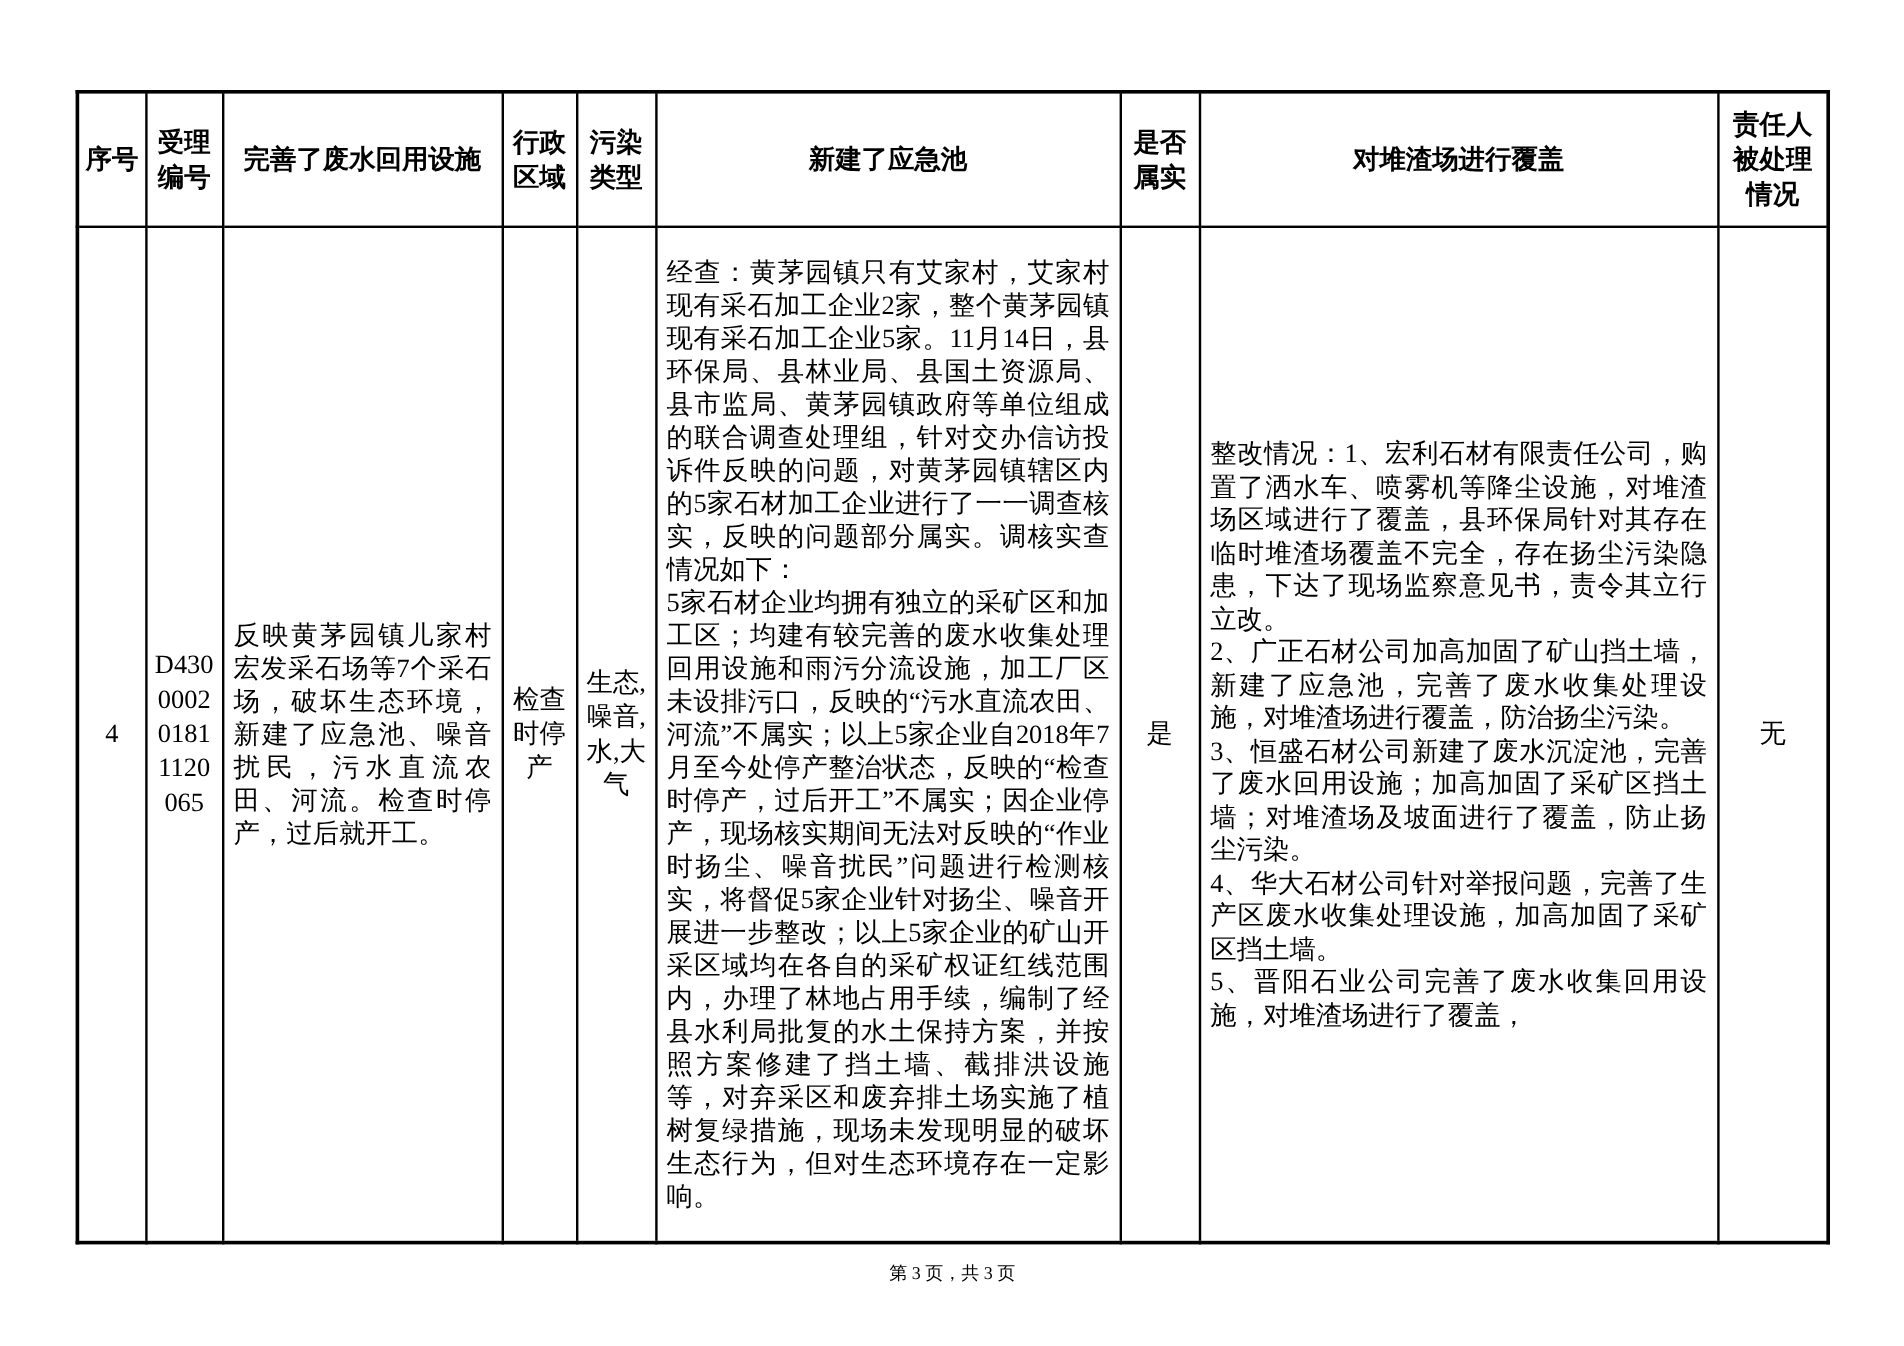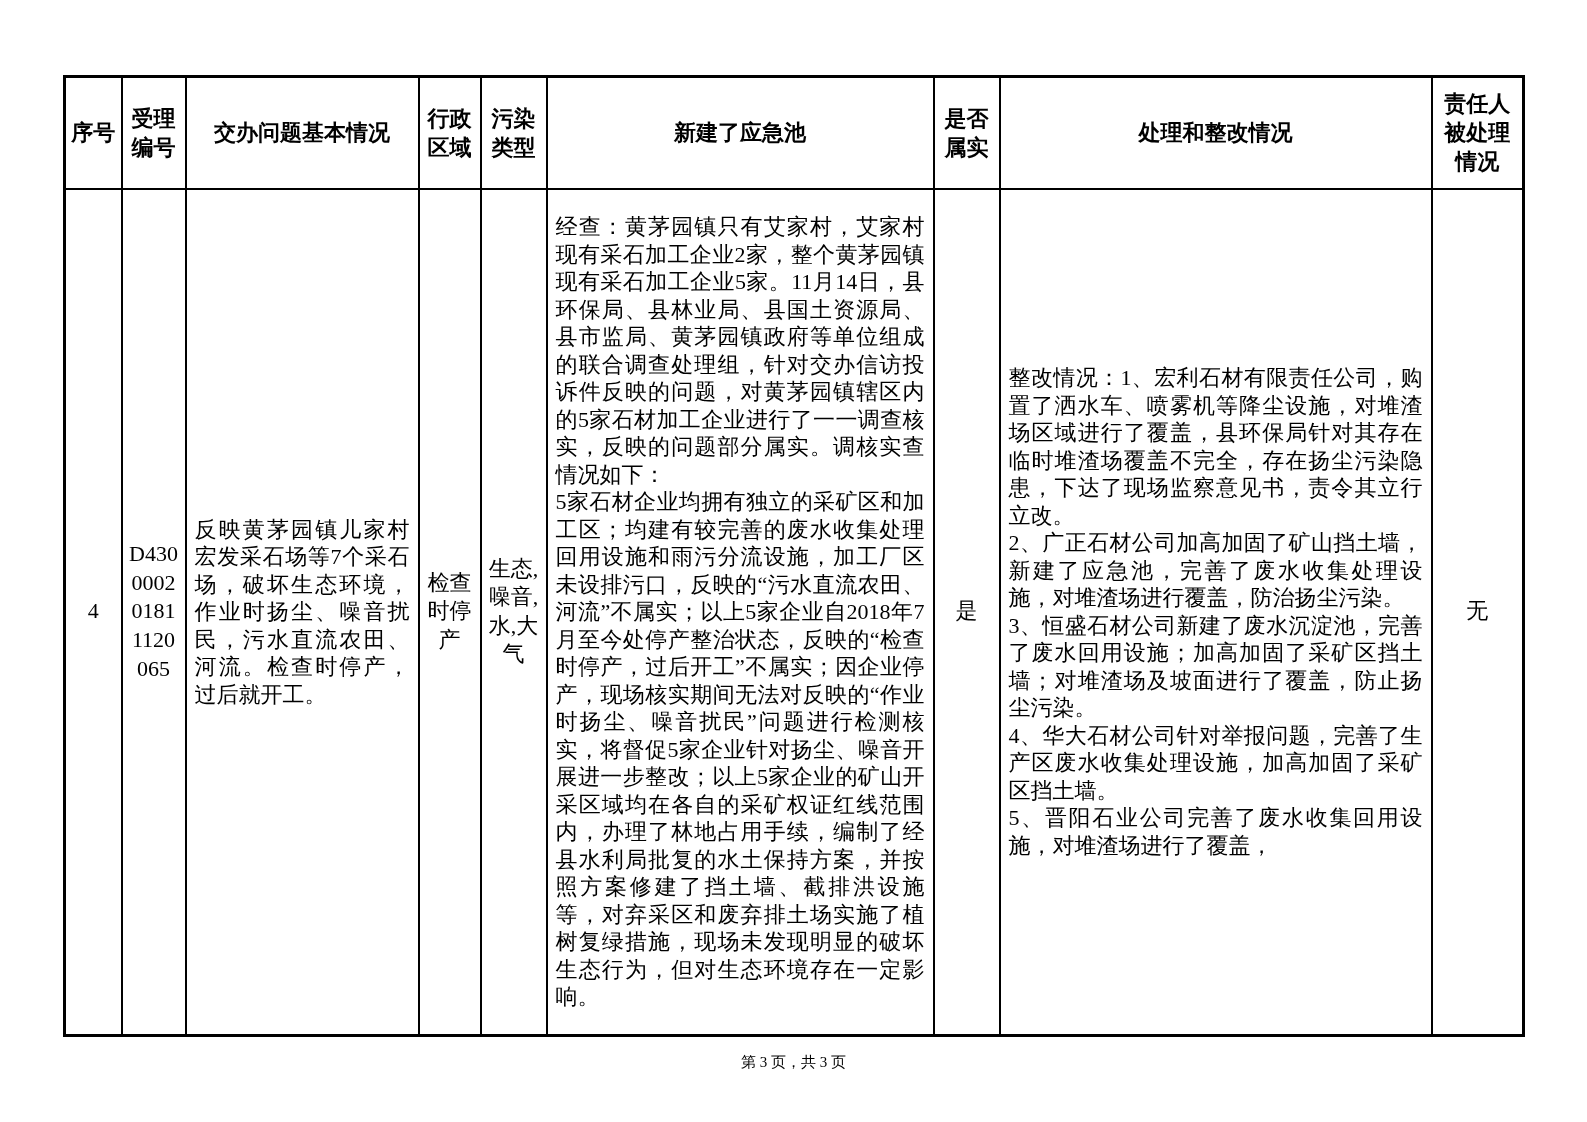--- a/index.html
+++ b/index.html
@@ -87,43 +87,43 @@
       <col style="width:387px">
       <col style="width:66px">
       <col style="width:432px">
       <col style="width:92px">
     </colgroup>
     <thead>
       <tr>
         <th>序号</th>
         <th>受理
 编号</th>
-        <th>交办问题基本情况</th>
+        <th>完善了废水回用设施</th>
         <th>行政
 区域</th>
         <th>污染
 类型</th>
         <th>新建了应急池</th>
         <th>是否
 属实</th>
-        <th>处理和整改情况</th>
+        <th>对堆渣场进行覆盖</th>
         <th>责任人
 被处理
 情况</th>
       </tr>
     </thead>
     <tbody>
       <tr>
         <td class="c">4</td>
         <td class="c pre">D430
 0002
 0181
 1120
 065</td>
-        <td class="t">反映黄茅园镇儿家村宏发采石场等7个采石场，破坏生态环境，作业时扬尘、噪音扰民，污水直流农田、河流。检查时停产，过后就开工。</td>
+        <td class="t">反映黄茅园镇儿家村宏发采石场等7个采石场，破坏生态环境，新建了应急池、噪音扰民，污水直流农田、河流。检查时停产，过后就开工。</td>
         <td class="c">检查时停产</td>
         <td class="c ba">生态,噪音,水,大气</td>
         <td class="t pre">经查：黄茅园镇只有艾家村，艾家村现有采石加工企业2家，整个黄茅园镇现有采石加工企业5家。11月14日，县环保局、县林业局、县国土资源局、县市监局、黄茅园镇政府等单位组成的联合调查处理组，针对交办信访投诉件反映的问题，对黄茅园镇辖区内的5家石材加工企业进行了一一调查核实，反映的问题部分属实。调核实查情况如下：
 5家石材企业均拥有独立的采矿区和加工区；均建有较完善的废水收集处理回用设施和雨污分流设施，加工厂区未设排污口，反映的“污水直流农田、河流”不属实；以上5家企业自2018年7月至今处停产整治状态，反映的“检查时停产，过后开工”不属实；因企业停产，现场核实期间无法对反映的“作业时扬尘、噪音扰民”问题进行检测核实，将督促5家企业针对扬尘、噪音开展进一步整改；以上5家企业的矿山开采区域均在各自的采矿权证红线范围内，办理了林地占用手续，编制了经县水利局批复的水土保持方案，并按照方案修建了挡土墙、截排洪设施等，对弃采区和废弃排土场实施了植树复绿措施，现场未发现明显的破坏生态行为，但对生态环境存在一定影响。</td>
         <td class="c">是</td>
         <td class="t pre"><b>整改情况：</b><span>1、宏利石材有限责任公司，购置了洒水车、喷雾机等降尘设施，对堆渣场区域进行了覆盖，县环保局针对其存在临时堆渣场覆盖不完全，存在扬尘污染隐患，下达了现场监察意见书，责令其立行立改。
 2、广正石材公司加高加固了矿山挡土墙，新建了应急池，完善了废水收集处理设施，对堆渣场进行覆盖，防治扬尘污染。
 3、恒盛石材公司新建了废水沉淀池，完善了废水回用设施；加高加固了采矿区挡土墙；对堆渣场及坡面进行了覆盖，防止扬尘污染。
 4、华大石材公司针对举报问题，完善了生产区废水收集处理设施，加高加固了采矿区挡土墙。
 5、晋阳石业公司完善了废水收集回用设施，对堆渣场进行了覆盖，</span></td>

